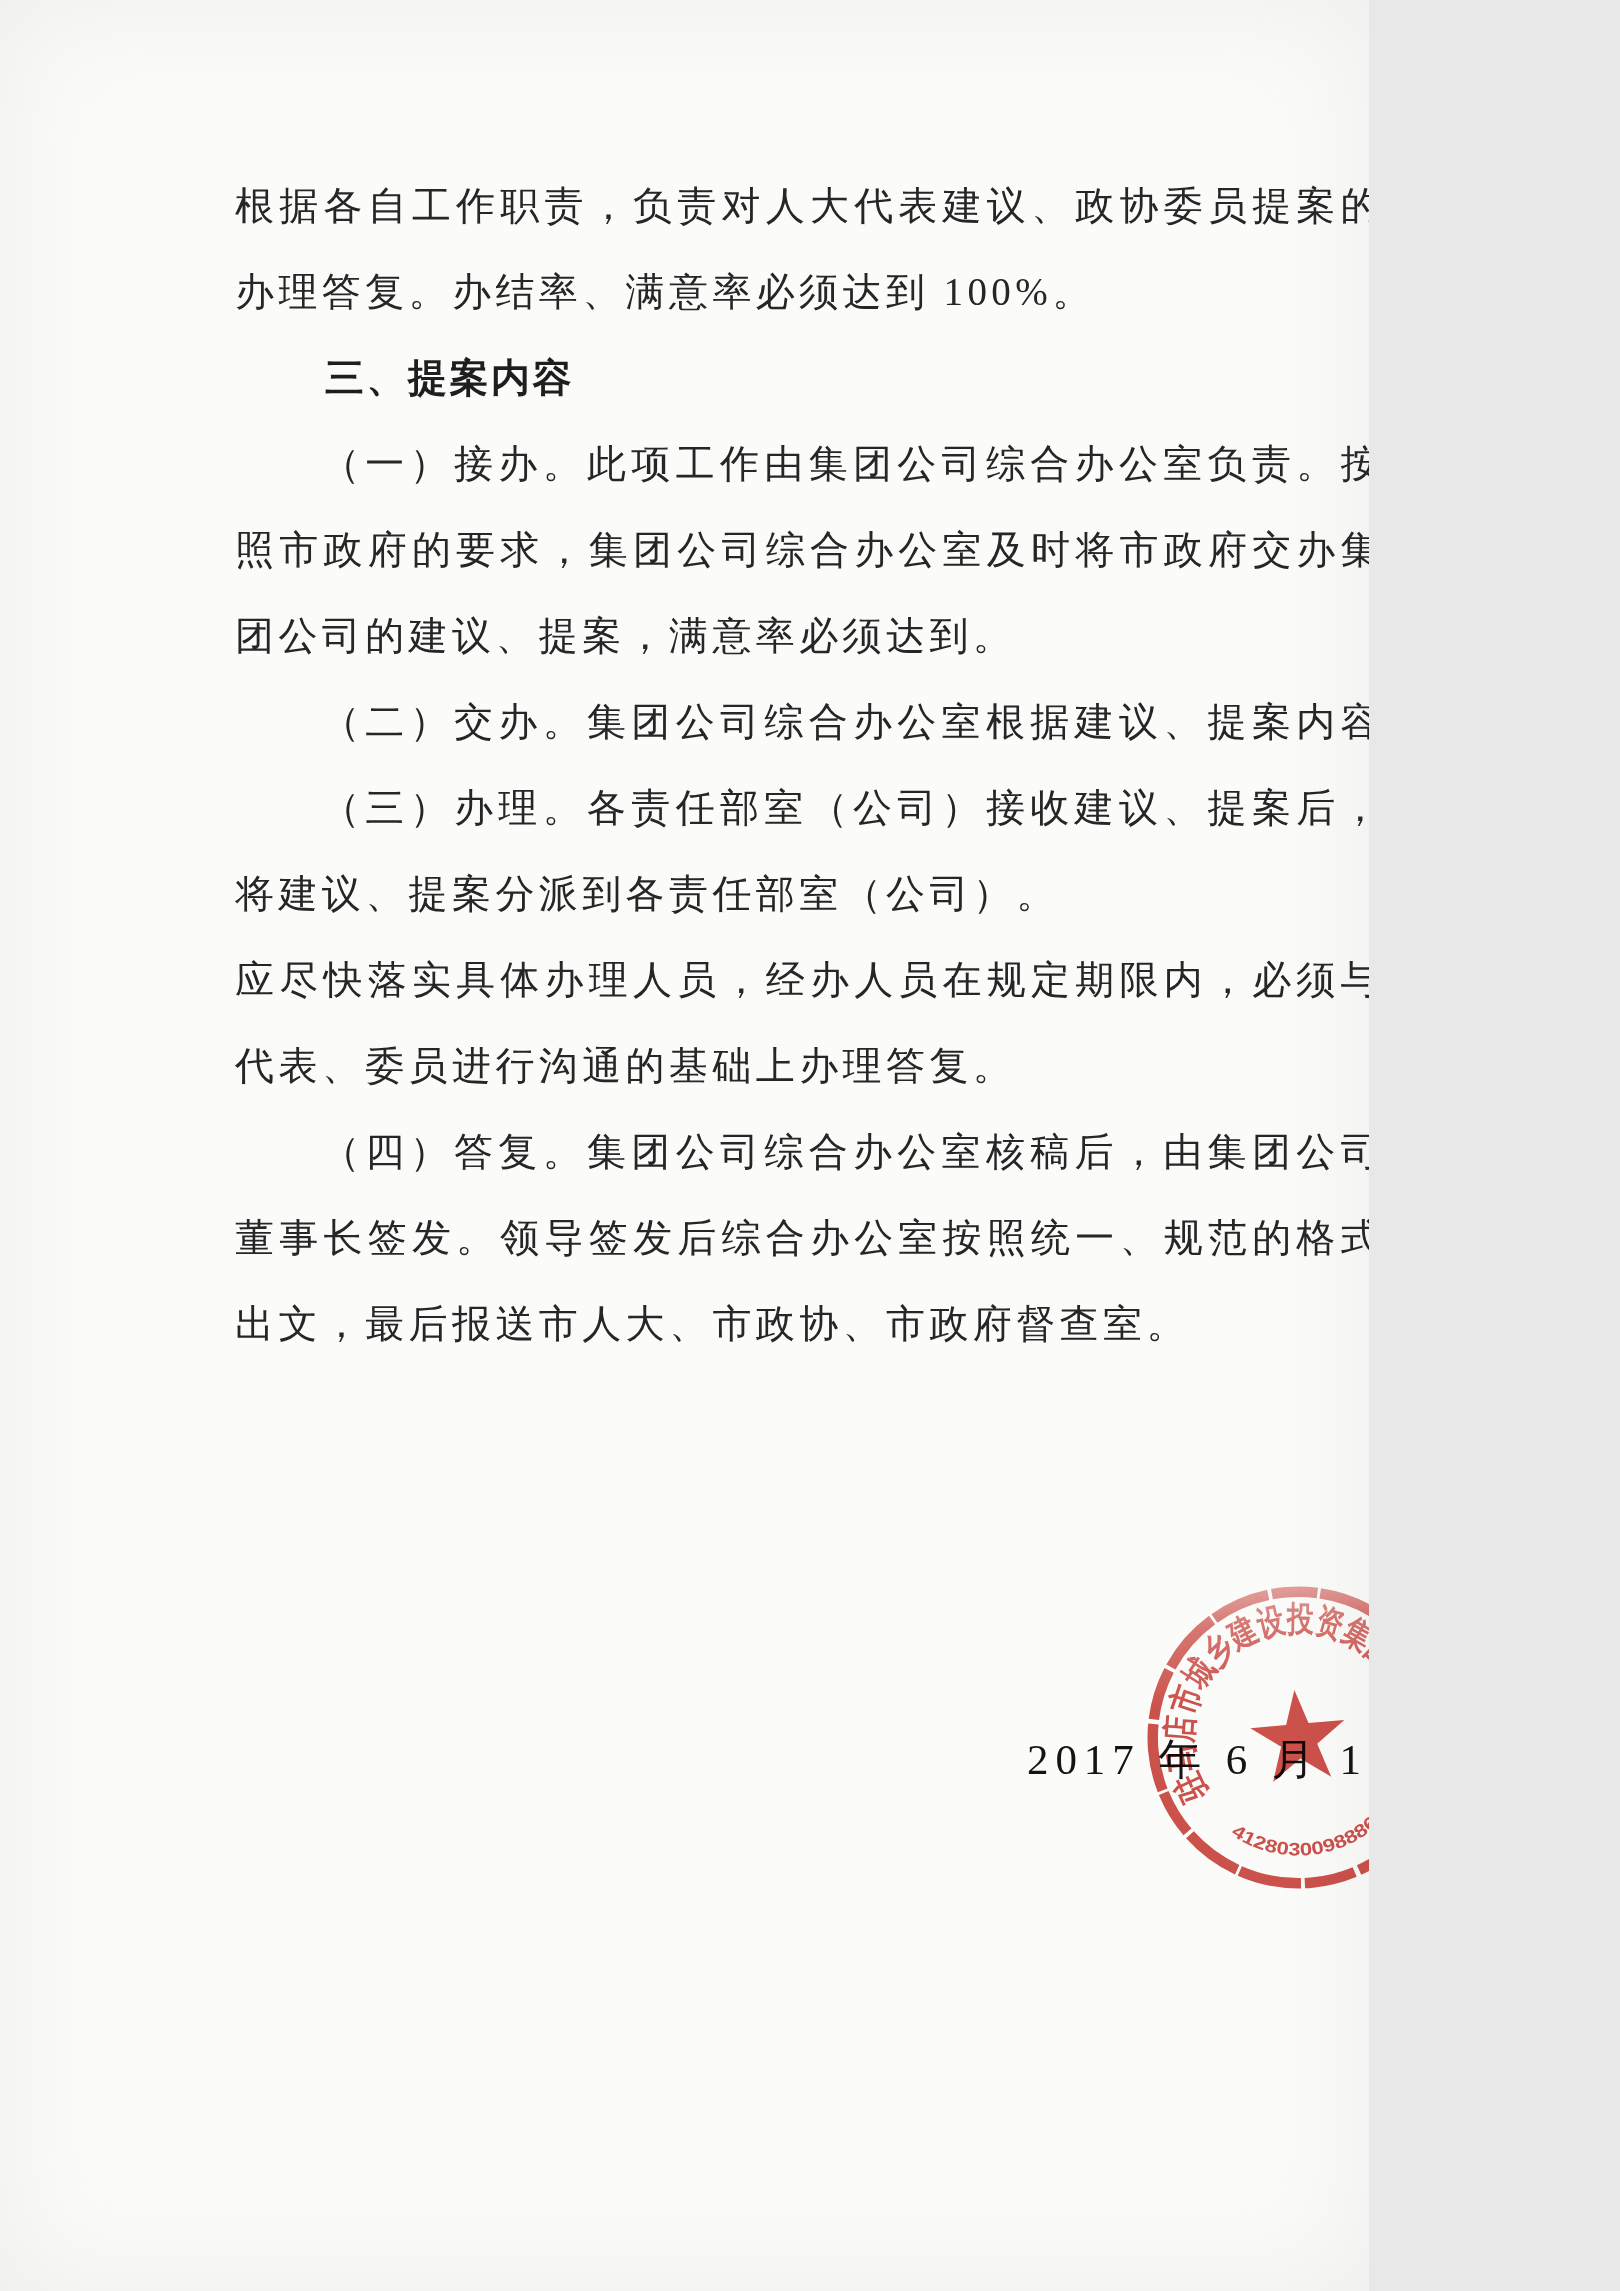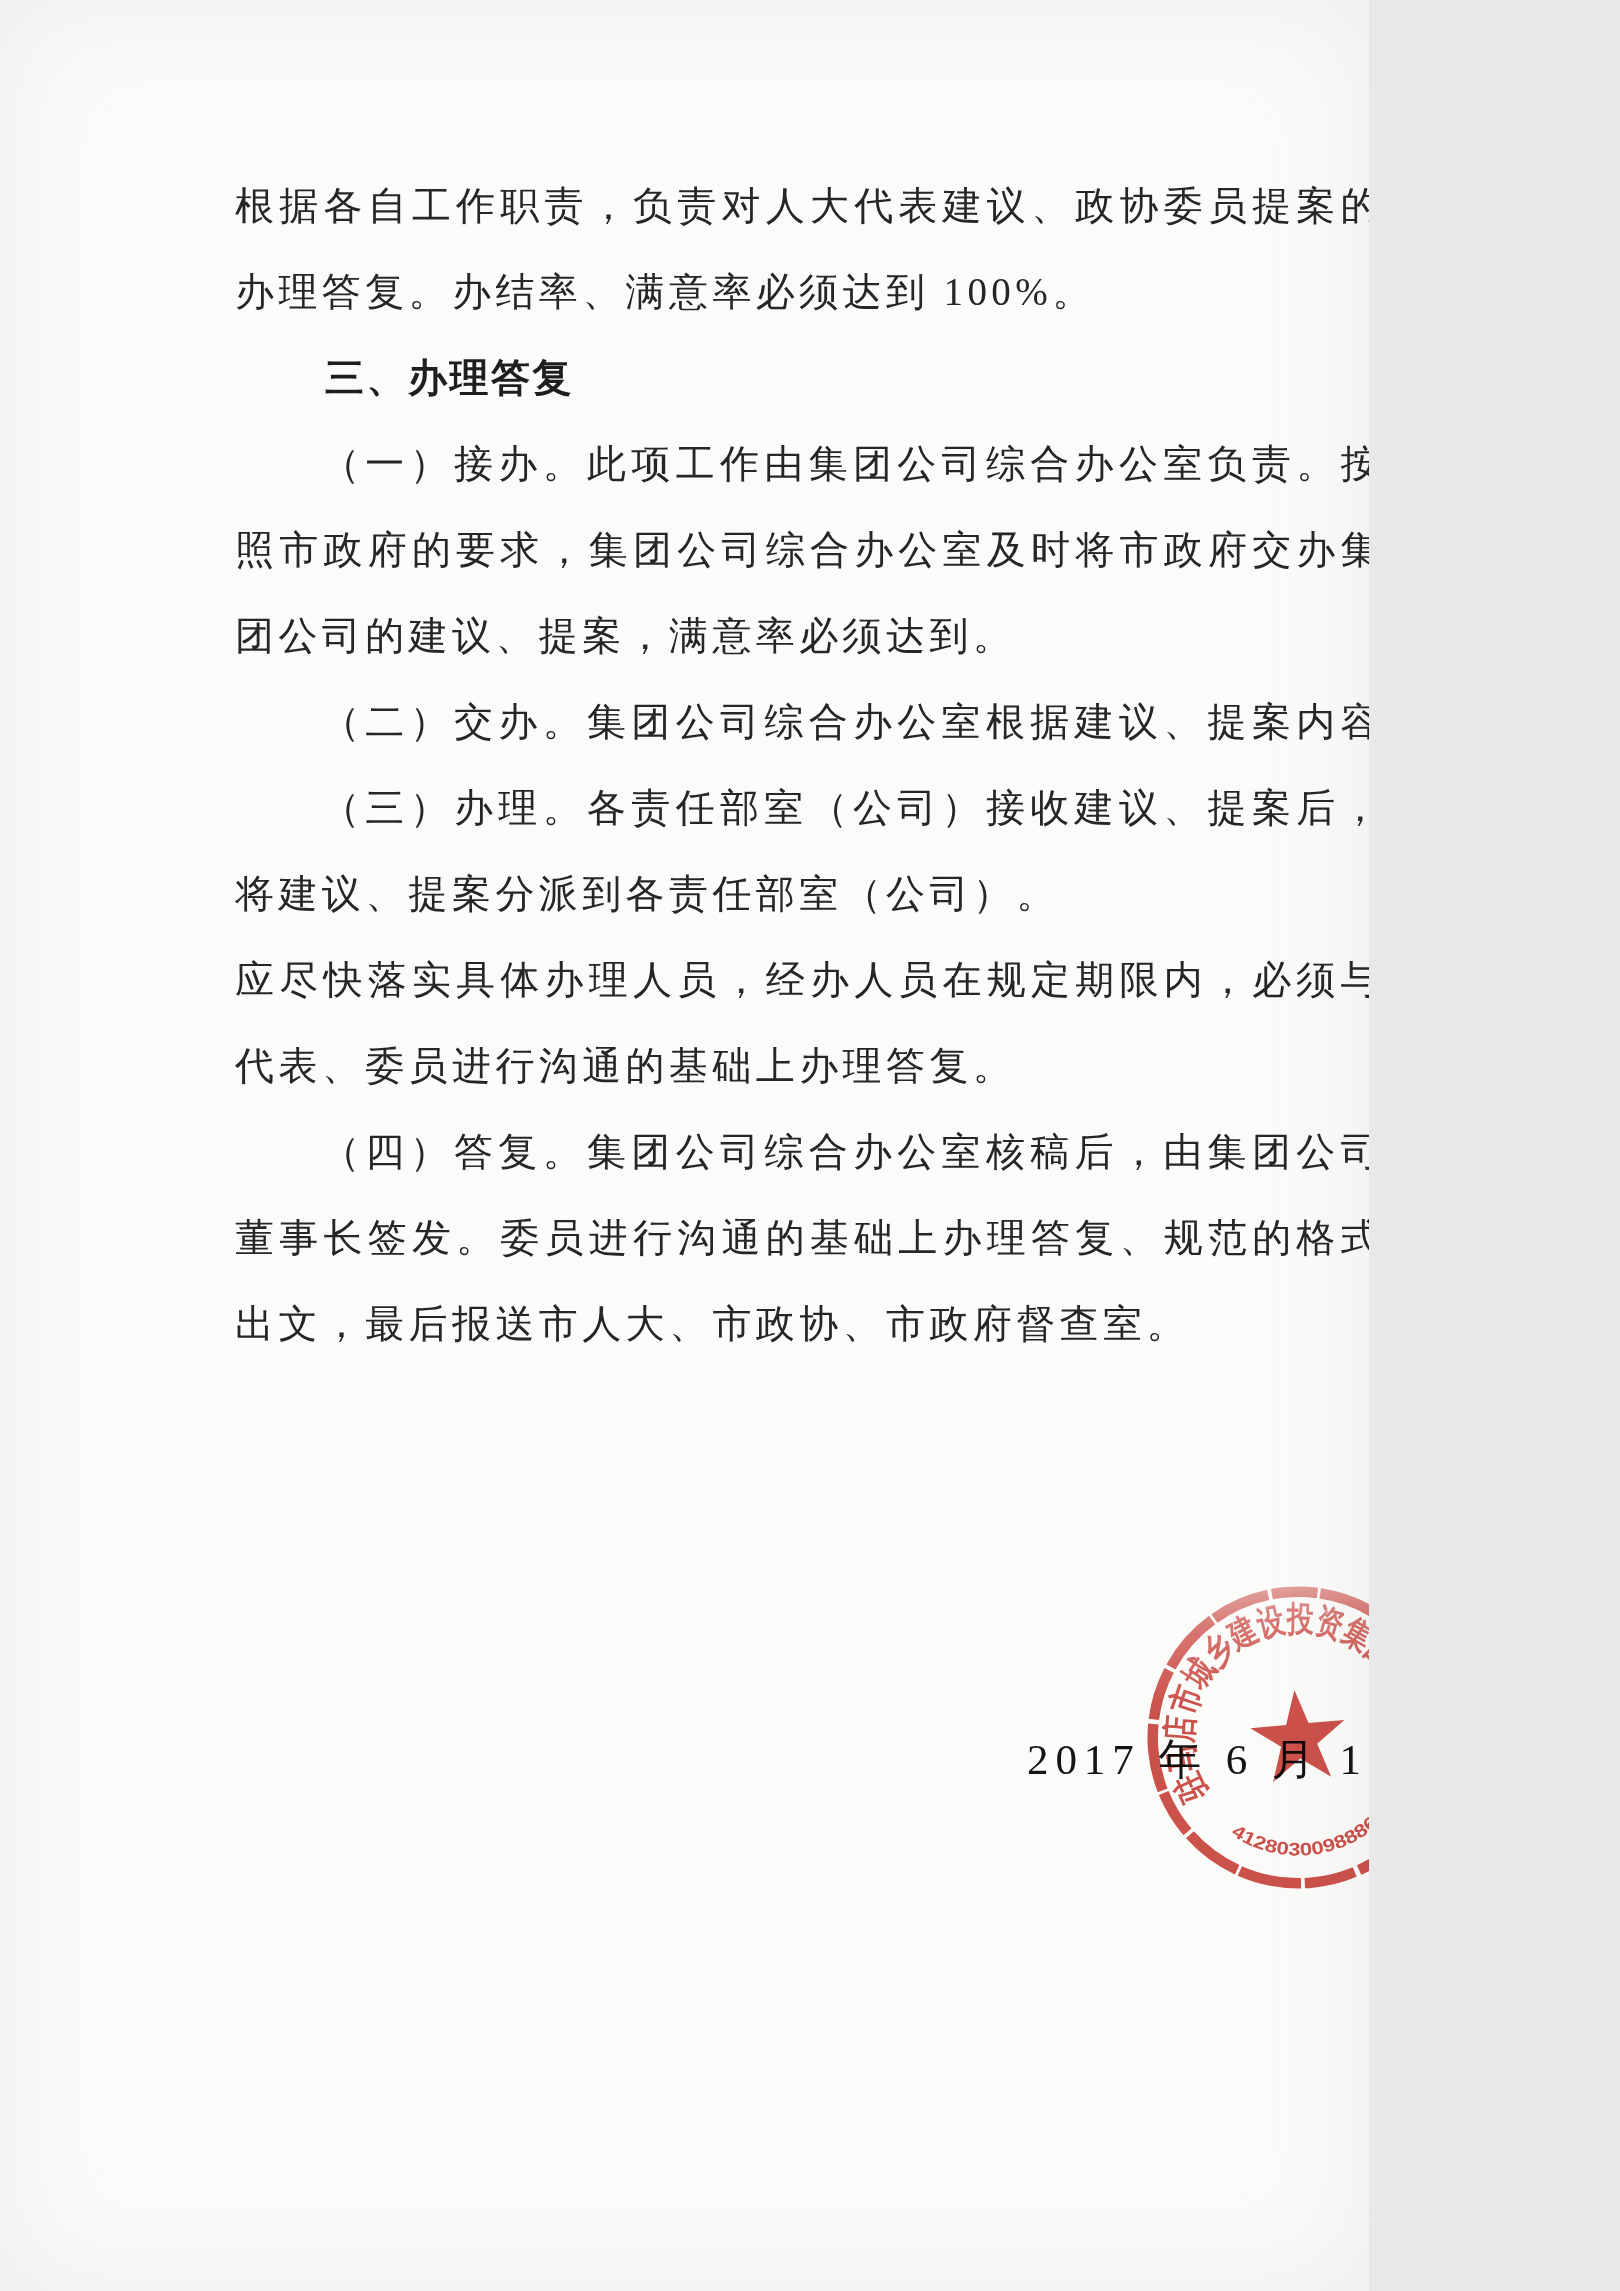--- a/index.html
+++ b/index.html
@@ -89,31 +89,31 @@
   }
 </style>
 </head>
 <body>
 
 <div class="page">
 
   <main class="body-text">
     <p class="line full">根据各自工作职责，负责对人大代表建议、政协委员提案的</p>
     <p class="line short">办理答复。办结率、满意率必须达到 100%。</p>
-    <p class="line heading">三、办理答复</p>
+    <p class="line heading">三、提案内容</p>
     <p class="line full indent">（一）接办。此项工作由集团公司综合办公室负责。按</p>
     <p class="line full">照市政府的要求，集团公司综合办公室及时将市政府交办集</p>
     <p class="line short">团公司的建议、提案，满意率必须达到。</p>
     <p class="line full indent">（二）交办。集团公司综合办公室根据建议、提案内容</p>
     <p class="line full indent">（三）办理。各责任部室（公司）接收建议、提案后，</p>
     <p class="line short">将建议、提案分派到各责任部室（公司）。</p>
     <p class="line full">应尽快落实具体办理人员，经办人员在规定期限内，必须与</p>
     <p class="line short">代表、委员进行沟通的基础上办理答复。</p>
     <p class="line full indent">（四）答复。集团公司综合办公室核稿后，由集团公司</p>
-    <p class="line full">董事长签发。委员进行沟通的基础上办理答复、规范的格式</p>
+    <p class="line full">董事长签发。领导签发后综合办公室按照统一、规范的格式</p>
     <p class="line short">出文，最后报送市人大、市政协、市政府督查室。</p>
   </main>
 
   <div class="date-line">2017 年 6 月 10 日</div>
 
   <div class="seal">
     <svg viewBox="0 0 360 360" aria-hidden="true">
       <defs>
         <path id="seal-arc-top" d="M 80.2,230.9 A 112,112 0 1 1 279.8,230.9" fill="none"></path>
         <path id="seal-arc-bottom" d="M 100.3,275 A 124,124 0 0 0 259.7,275" fill="none"></path>

